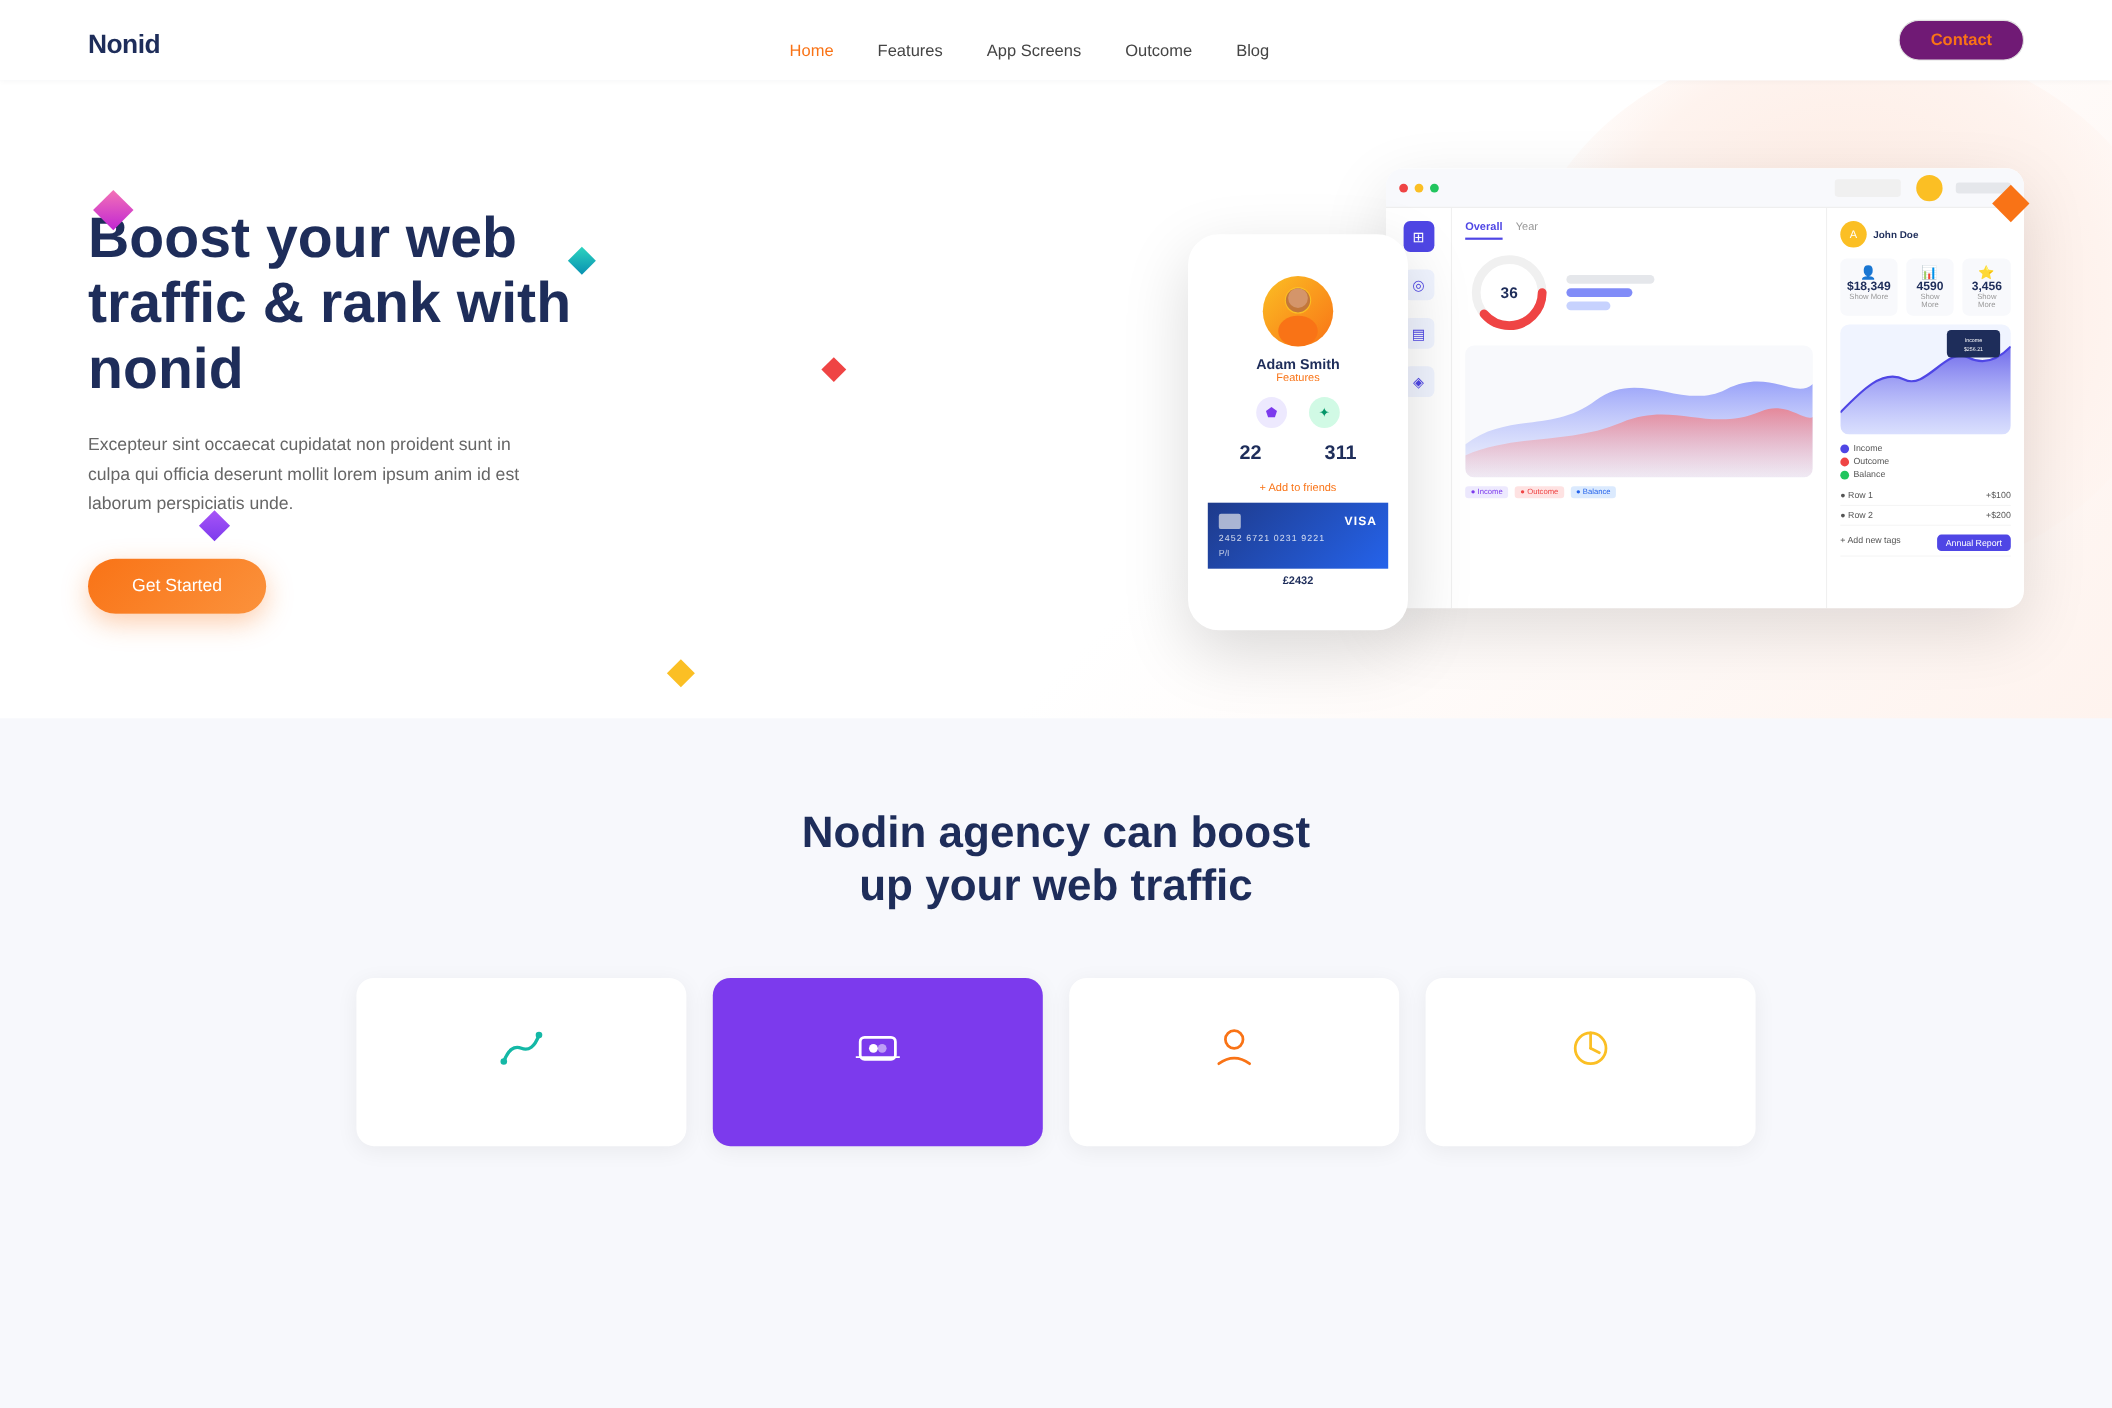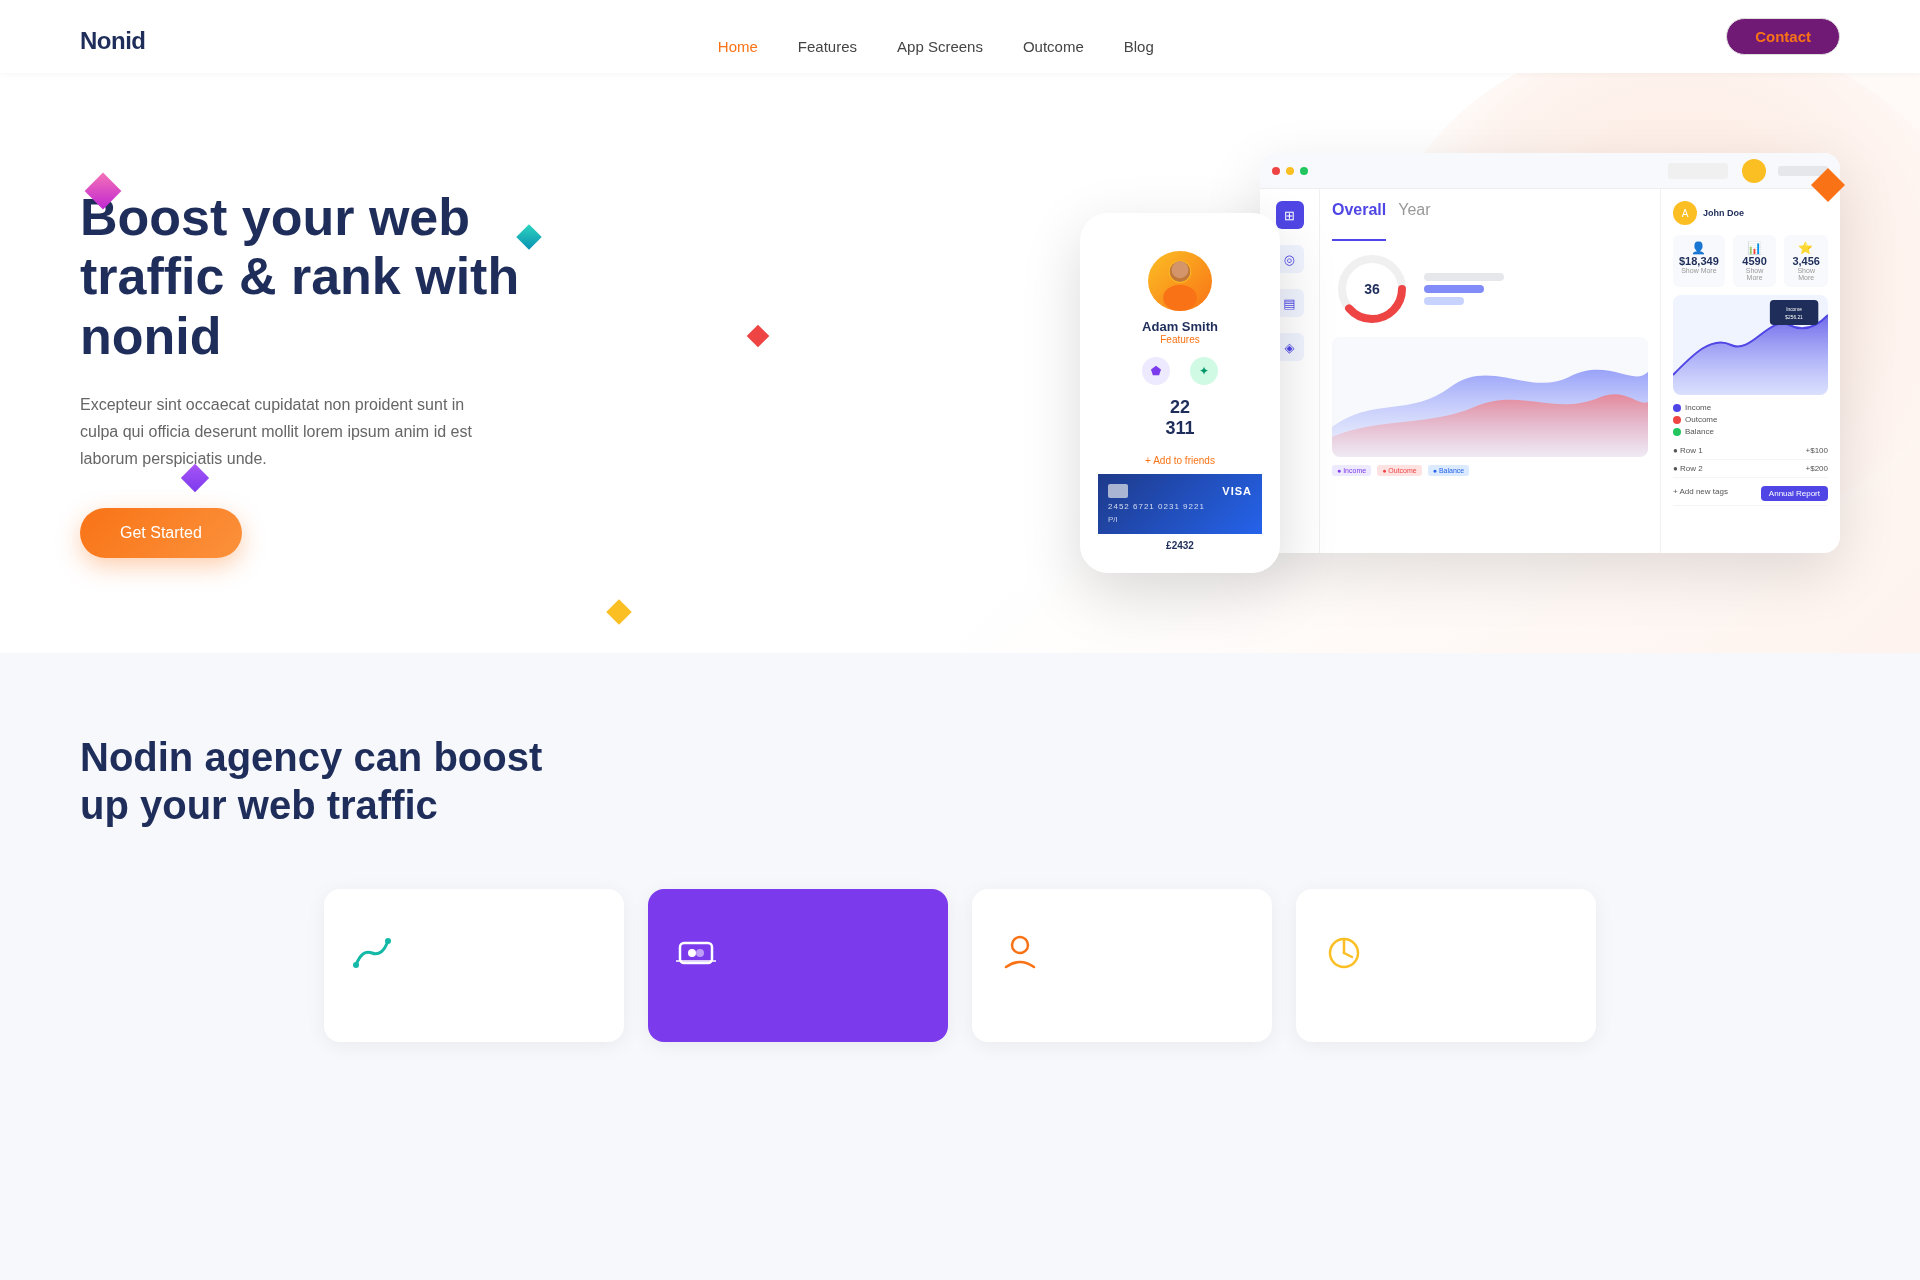--- a/index.html
+++ b/index.html
@@ -86,21 +86,21 @@
     .phone-name { font-size: 13px; font-weight: 700; color: #1e2d5a; }
     .phone-role { font-size: 10px; color: #f97316; margin-bottom: 12px; }
     .phone-icons { display: flex; gap: 20px; margin-bottom: 12px; }
     .phone-icon-btn {
       width: 28px; height: 28px; border-radius: 50%;
       display: flex; align-items: center; justify-content: center;
       font-size: 12px;
     }
     .phone-icon-btn.purple { background: #ede9fe; color: #7c3aed; }
     .phone-icon-btn.teal { background: #d1fae5; color: #059669; }
-    .phone-stats { display: flex; justify-content: space-around; width: 100%; margin-bottom: 12px; flex-direction: column; }
+    .phone-stats { display: flex; justify-content: space-around; width: 100%; margin-bottom: 12px; }
     .phone-stat { text-align: center; }
     .phone-stat-num { font-size: 18px; font-weight: 800; color: #1e2d5a; }
     .phone-add-friends { font-size: 10px; color: #f97316; margin-top: 4px; }
     .phone-card {
       width: 100%; background: linear-gradient(135deg, #1e3a8a, #2563eb);
       border-radius: 0; padding: 10px; color: #fff; font-size: 9px;
     }
     .visa-logo { font-size: 11px; font-weight: 800; color: #fff; letter-spacing: 1px; }
     .card-number { font-size: 8px; letter-spacing: 1px; margin-top: 4px; color: rgba(255,255,255,0.8); }
     .card-bottom { display: flex; justify-content: space-between; margin-top: 4px; font-size: 8px; color: rgba(255,255,255,0.7); }
@@ -126,21 +126,21 @@
       display: flex; flex-direction: column; align-items: center; padding: 12px 0; gap: 16px;
     }
     .dash-sidebar-icon {
       width: 28px; height: 28px; border-radius: 6px;
       background: #f0f4ff; display: flex; align-items: center;
       justify-content: center; font-size: 13px; color: #4f46e5;
     }
     .dash-sidebar-icon.active { background: #4f46e5; color: #fff; }
     .dash-main { flex: 1; padding: 12px; overflow: hidden; }
     .dash-tabs { display: flex; gap: 12px; margin-bottom: 8px; }
-    .dash-tab { font-size: 16px; color: #999; font-weight: 500; padding-bottom: 20px; cursor: pointer; }
+    .dash-tab { font-size: 10px; color: #999; font-weight: 500; padding-bottom: 4px; cursor: pointer; }
     .dash-tab.active { color: #4f46e5; border-bottom: 2px solid #4f46e5; font-weight: 600; }
     .dash-chart-area {
       background: #f8f9fc; border-radius: 8px; height: 120px;
       position: relative; overflow: hidden; margin-bottom: 8px;
     }
     
     .wave-svg { width: 100%; height: 100%; }
 
     
     .dash-right { width: 180px; border-left: 1px solid #f0f0f0; padding: 12px; overflow: hidden; }
@@ -170,21 +170,21 @@
       background: #4f46e5; color: #fff; border: none; border-radius: 4px;
       padding: 3px 8px; font-size: 8px; cursor: pointer; margin-top: 4px; float: right;
     }
     .dash-table-row {
       display: flex; align-items: center; justify-content: space-between;
       padding: 4px 0; border-bottom: 1px solid #f5f5f5; font-size: 8px; color: #555;
     }
 
     
     .section2 {
-      padding: 80px 80px 60px; text-align: left; background: #f7f8fc;
+      padding: 80px 80px 60px; text-align: center; background: #f7f8fc;
     }
     .section2 h2 {
       font-size: 40px; font-weight: 800; color: #1e2d5a; margin-bottom: 60px; line-height: 1.2;
     }
     .features-row { display: flex; gap: 24px; justify-content: center; }
     .feature-card {
       width: 300px; border-radius: 16px; padding: 40px 24px;
       background: #fff; box-shadow: 0 4px 20px rgba(0,0,0,0.06);
     }
     .feature-card.purple-bg { background: #7c3aed; }

